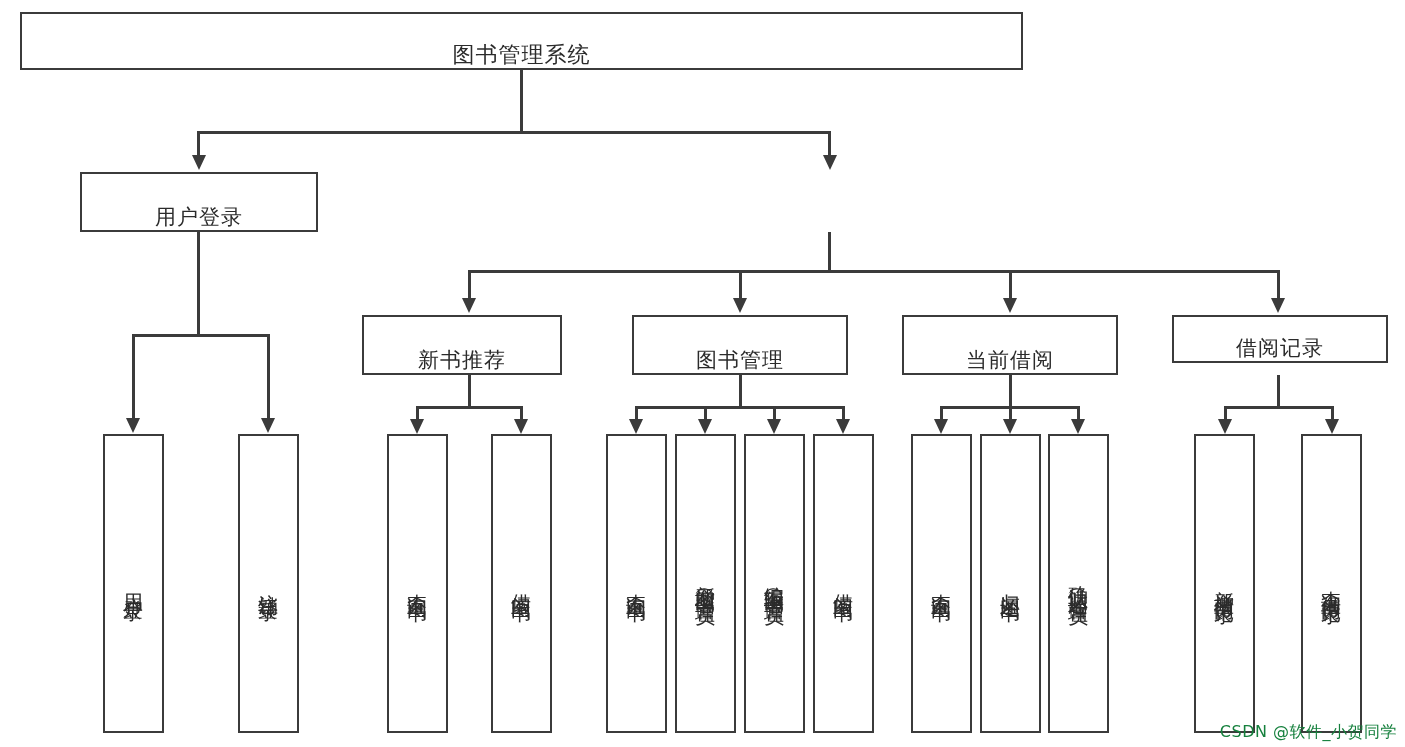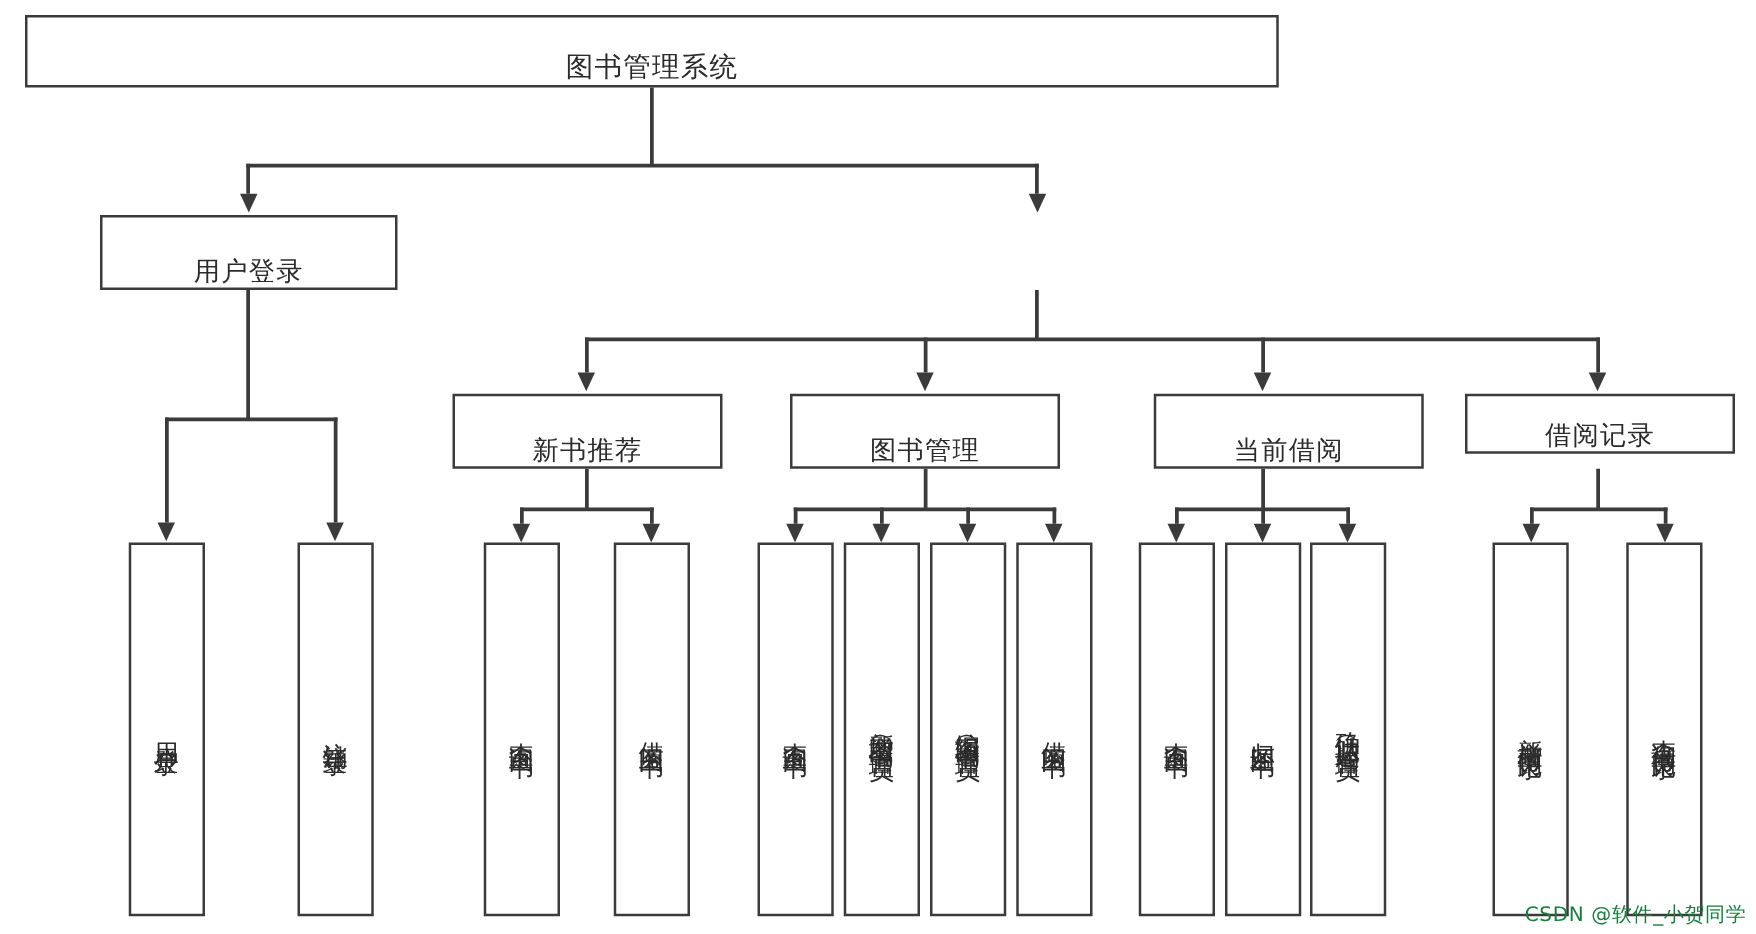--- a/index.html
+++ b/index.html
@@ -113,27 +113,27 @@
 
   <div class="line vline" style="left:739px;top:270px;width:3px;height:28px;"></div>
   <div class="arrow" style="left:733px;top:298px;"></div>
 
   <div class="line vline" style="left:1009px;top:270px;width:3px;height:28px;"></div>
   <div class="arrow" style="left:1003px;top:298px;"></div>
 
   <div class="line vline" style="left:1277px;top:270px;width:3px;height:28px;"></div>
   <div class="arrow" style="left:1271px;top:298px;"></div>
 
-  <div class="node h" style="left:362px;top:315px;width:216px;height:60px;">
+  <div class="node h" style="left:362px;top:315px;width:200px;height:60px;">
     <span class="lbl">新书推荐</span>
   </div>
   <div class="node h" style="left:632px;top:315px;width:216px;height:60px;">
     <span class="lbl">图书管理</span>
   </div>
-  <div class="node h" style="left:902px;top:315px;width:216px;height:60px;margin-left:21px;">
+  <div class="node h" style="left:902px;top:315px;width:216px;height:60px;">
     <span class="lbl">当前借阅</span>
   </div>
   <div class="node h" style="left:1172px;top:315px;width:216px;height:48px;">
     <span class="lbl">借阅记录</span>
   </div>
 
   <div class="line vline" style="left:468px;top:375px;width:3px;height:33px;"></div>
   <div class="line hline" style="left:416px;top:406px;width:107px;height:3px;"></div>
   <div class="line vline" style="left:416px;top:406px;width:3px;height:13px;"></div>
   <div class="arrow" style="left:410px;top:419px;"></div>

